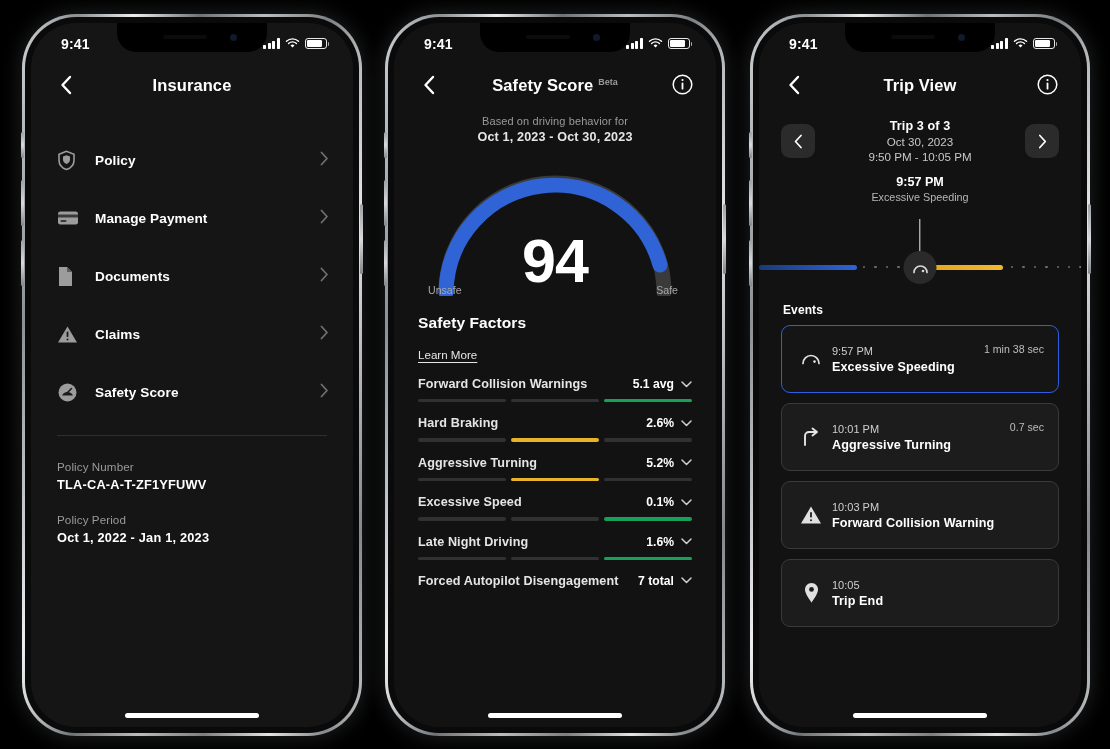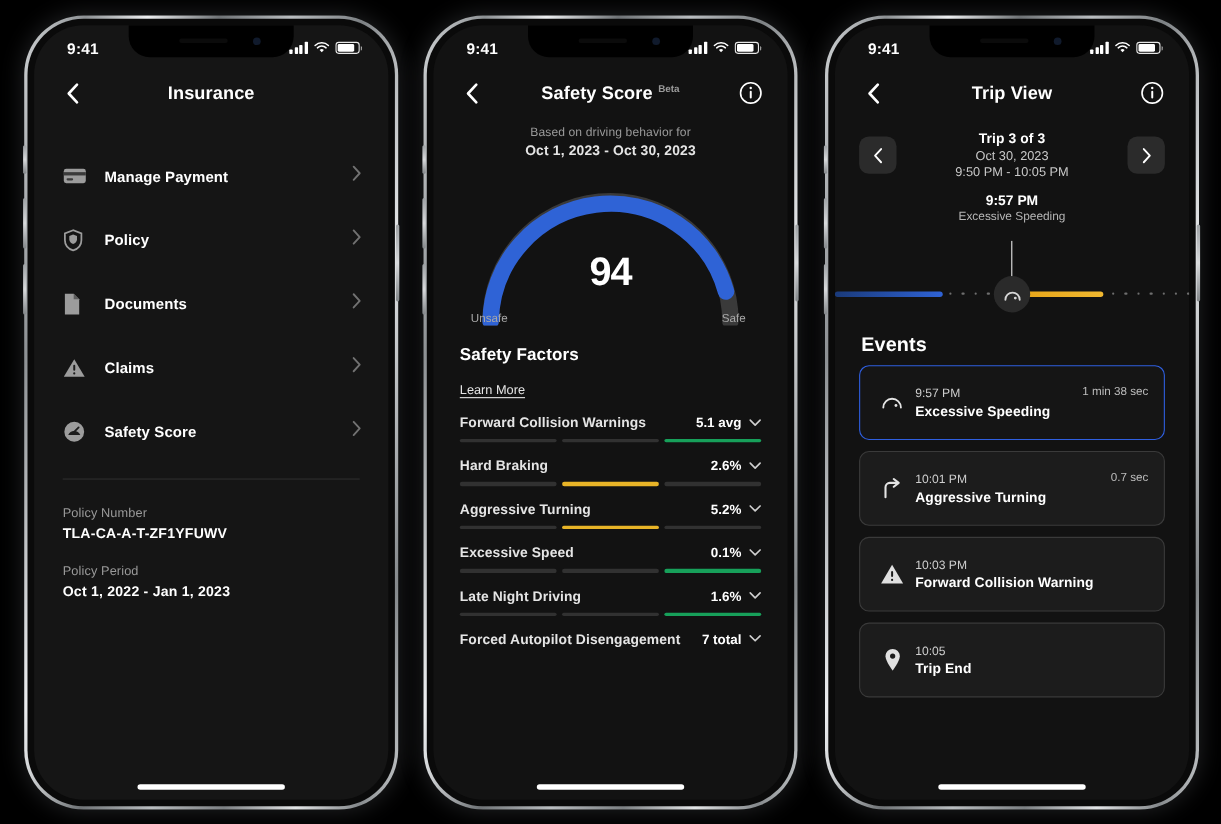--- a/index.html
+++ b/index.html
@@ -138,21 +138,21 @@
 
   
   .ss-sub { text-align:center; margin-top:2px; }
   .ss-sub .l1 { color:#9a9a9a; font-size:11px; letter-spacing:.1px; }
   .ss-sub .l2 { color:#e5e5e5; font-size:12.6px; font-weight:bold; margin-top:3px; letter-spacing:.15px; }
 
   .gauge-wrap { position:relative; height:140px; margin-top:18px; }
   .gauge-svg { position:absolute; left:50%; top:0; transform:translateX(-50%); }
   .gauge-num {
     position:absolute; left:50%; top:64px; transform:translateX(-50%);
-    color:#fff; font-size:36px; font-weight:bold; letter-spacing:-1px;
+    color:#fff; font-size:61px; font-weight:bold; letter-spacing:-1px;
   }
   .gauge-lbl { position:absolute; top:122px; color:#a8a8a8; font-size:10.6px; }
   .gauge-lbl.left { left:34px; }
   .gauge-lbl.right { right:38px; }
 
   .sf-head { padding:12px 24px 0 24px; }
   .sf-title { color:#fff; font-size:15.5px; font-weight:bold; letter-spacing:.1px; }
   .sf-learn {
     display:inline-block; color:#e6e6e6; font-size:11.6px;
     margin-top:16px; text-decoration:underline; text-underline-offset:3px;
@@ -199,21 +199,21 @@
   .track-amber { background:linear-gradient(90deg,#e8a61a,#f0b830); }
   .track-dots { position:absolute; top:3px; height:2.4px; display:flex; gap:9px; }
   .track-dots i { width:2.4px; height:2.4px; border-radius:50%; background:#6e6e6e; display:block; }
   .scrub-knob {
     position:absolute; left:50%; top:76px; transform:translateX(-50%);
     width:33px; height:33px; border-radius:50%; background:#2a2a2a;
     display:flex; align-items:center; justify-content:center;
   }
 
   .events-title {
-    color:#fff; font-size:18px; font-weight:bold;
+    color:#fff; font-size:12px; font-weight:bold;
     padding:12px 0 0 24px; letter-spacing:.1px;
   }
   .ev-list { padding:8px 22px 0 22px; display:flex; flex-direction:column; gap:10px; }
   .ev-card {
     position:relative; height:68px; border-radius:9px;
     background:#1c1c1c; border:1px solid #3a3a3a;
     display:flex; align-items:center; padding:0 14px;
   }
   .ev-card.sel { border:1.6px solid #2f5fe0; background:#151515; }
   .ev-ico { width:30px; display:flex; align-items:center; justify-content:center; }
@@ -266,42 +266,42 @@
             <path d="M10 2 2.5 10 10 18" stroke="#fff" stroke-width="2.4" fill="none" stroke-linecap="round" stroke-linejoin="round"></path>
           </svg>
         </div>
         <div class="nav-title">Insurance</div>
       </div>
 
       <div class="menu">
 
         <div class="menu-row">
           <span class="menu-ico">
+            <svg width="19" height="21" viewBox="0 0 19 21">
+              <path d="M9.5 1.3 2 4.2v6.1c0 4.4 3 7.8 7.5 9.3 4.5-1.5 7.5-4.9 7.5-9.3V4.2L9.5 1.3z" stroke="#9c9c9c" stroke-width="1.6" fill="none"></path>
+              <path d="M9.5 5.2 6 6.6v2.9c0 2.1 1.4 3.7 3.5 4.4 2.1-.7 3.5-2.3 3.5-4.4V6.6L9.5 5.2z" fill="#9c9c9c"></path>
+            </svg>
+          </span>
+          <span class="menu-label">Policy</span>
+          <span class="chev-r">
+            <svg width="9" height="15" viewBox="0 0 9 15">
+                <path d="M1.5 1.5 7 7.5 1.5 13.5" stroke="#bdbdbd" stroke-width="1.7" fill="none" stroke-linecap="round" stroke-linejoin="round"></path>
+              </svg>
+          </span>
+        </div>
+
+        <div class="menu-row">
+          <span class="menu-ico">
             <svg width="22" height="16" viewBox="0 0 22 16">
               <rect x="1" y="1.5" width="20" height="13" rx="2.2" fill="#9c9c9c"></rect>
               <rect x="1" y="4.5" width="20" height="3" fill="#3a3a3a"></rect>
               <rect x="3.5" y="10" width="6" height="2" rx="1" fill="#3a3a3a"></rect>
             </svg>
           </span>
           <span class="menu-label">Manage Payment</span>
-          <span class="chev-r">
-            <svg width="9" height="15" viewBox="0 0 9 15">
-                <path d="M1.5 1.5 7 7.5 1.5 13.5" stroke="#bdbdbd" stroke-width="1.7" fill="none" stroke-linecap="round" stroke-linejoin="round"></path>
-              </svg>
-          </span>
-        </div>
-
-        <div class="menu-row">
-          <span class="menu-ico">
-            <svg width="19" height="21" viewBox="0 0 19 21">
-              <path d="M9.5 1.3 2 4.2v6.1c0 4.4 3 7.8 7.5 9.3 4.5-1.5 7.5-4.9 7.5-9.3V4.2L9.5 1.3z" stroke="#9c9c9c" stroke-width="1.6" fill="none"></path>
-              <path d="M9.5 5.2 6 6.6v2.9c0 2.1 1.4 3.7 3.5 4.4 2.1-.7 3.5-2.3 3.5-4.4V6.6L9.5 5.2z" fill="#9c9c9c"></path>
-            </svg>
-          </span>
-          <span class="menu-label">Policy</span>
           <span class="chev-r">
             <svg width="9" height="15" viewBox="0 0 9 15">
                 <path d="M1.5 1.5 7 7.5 1.5 13.5" stroke="#bdbdbd" stroke-width="1.7" fill="none" stroke-linecap="round" stroke-linejoin="round"></path>
               </svg>
           </span>
         </div>
 
         <div class="menu-row">
           <span class="menu-ico">
             <svg width="17" height="21" viewBox="0 0 17 21">

